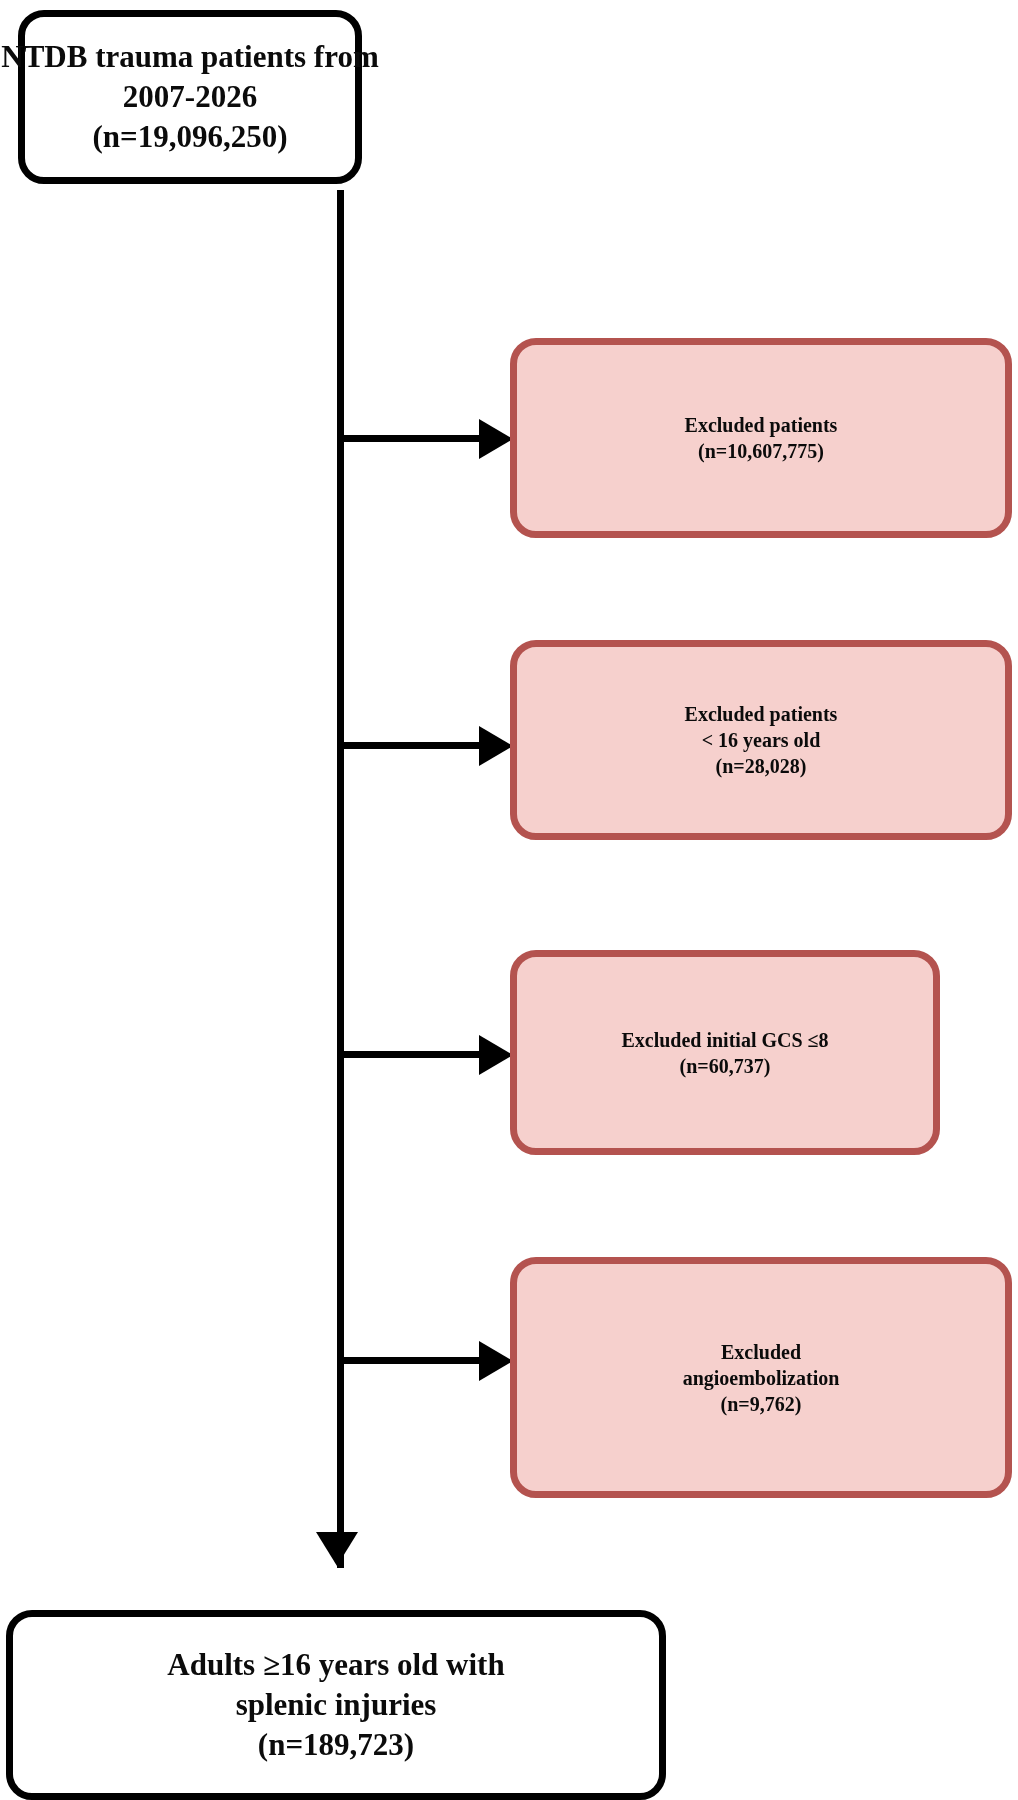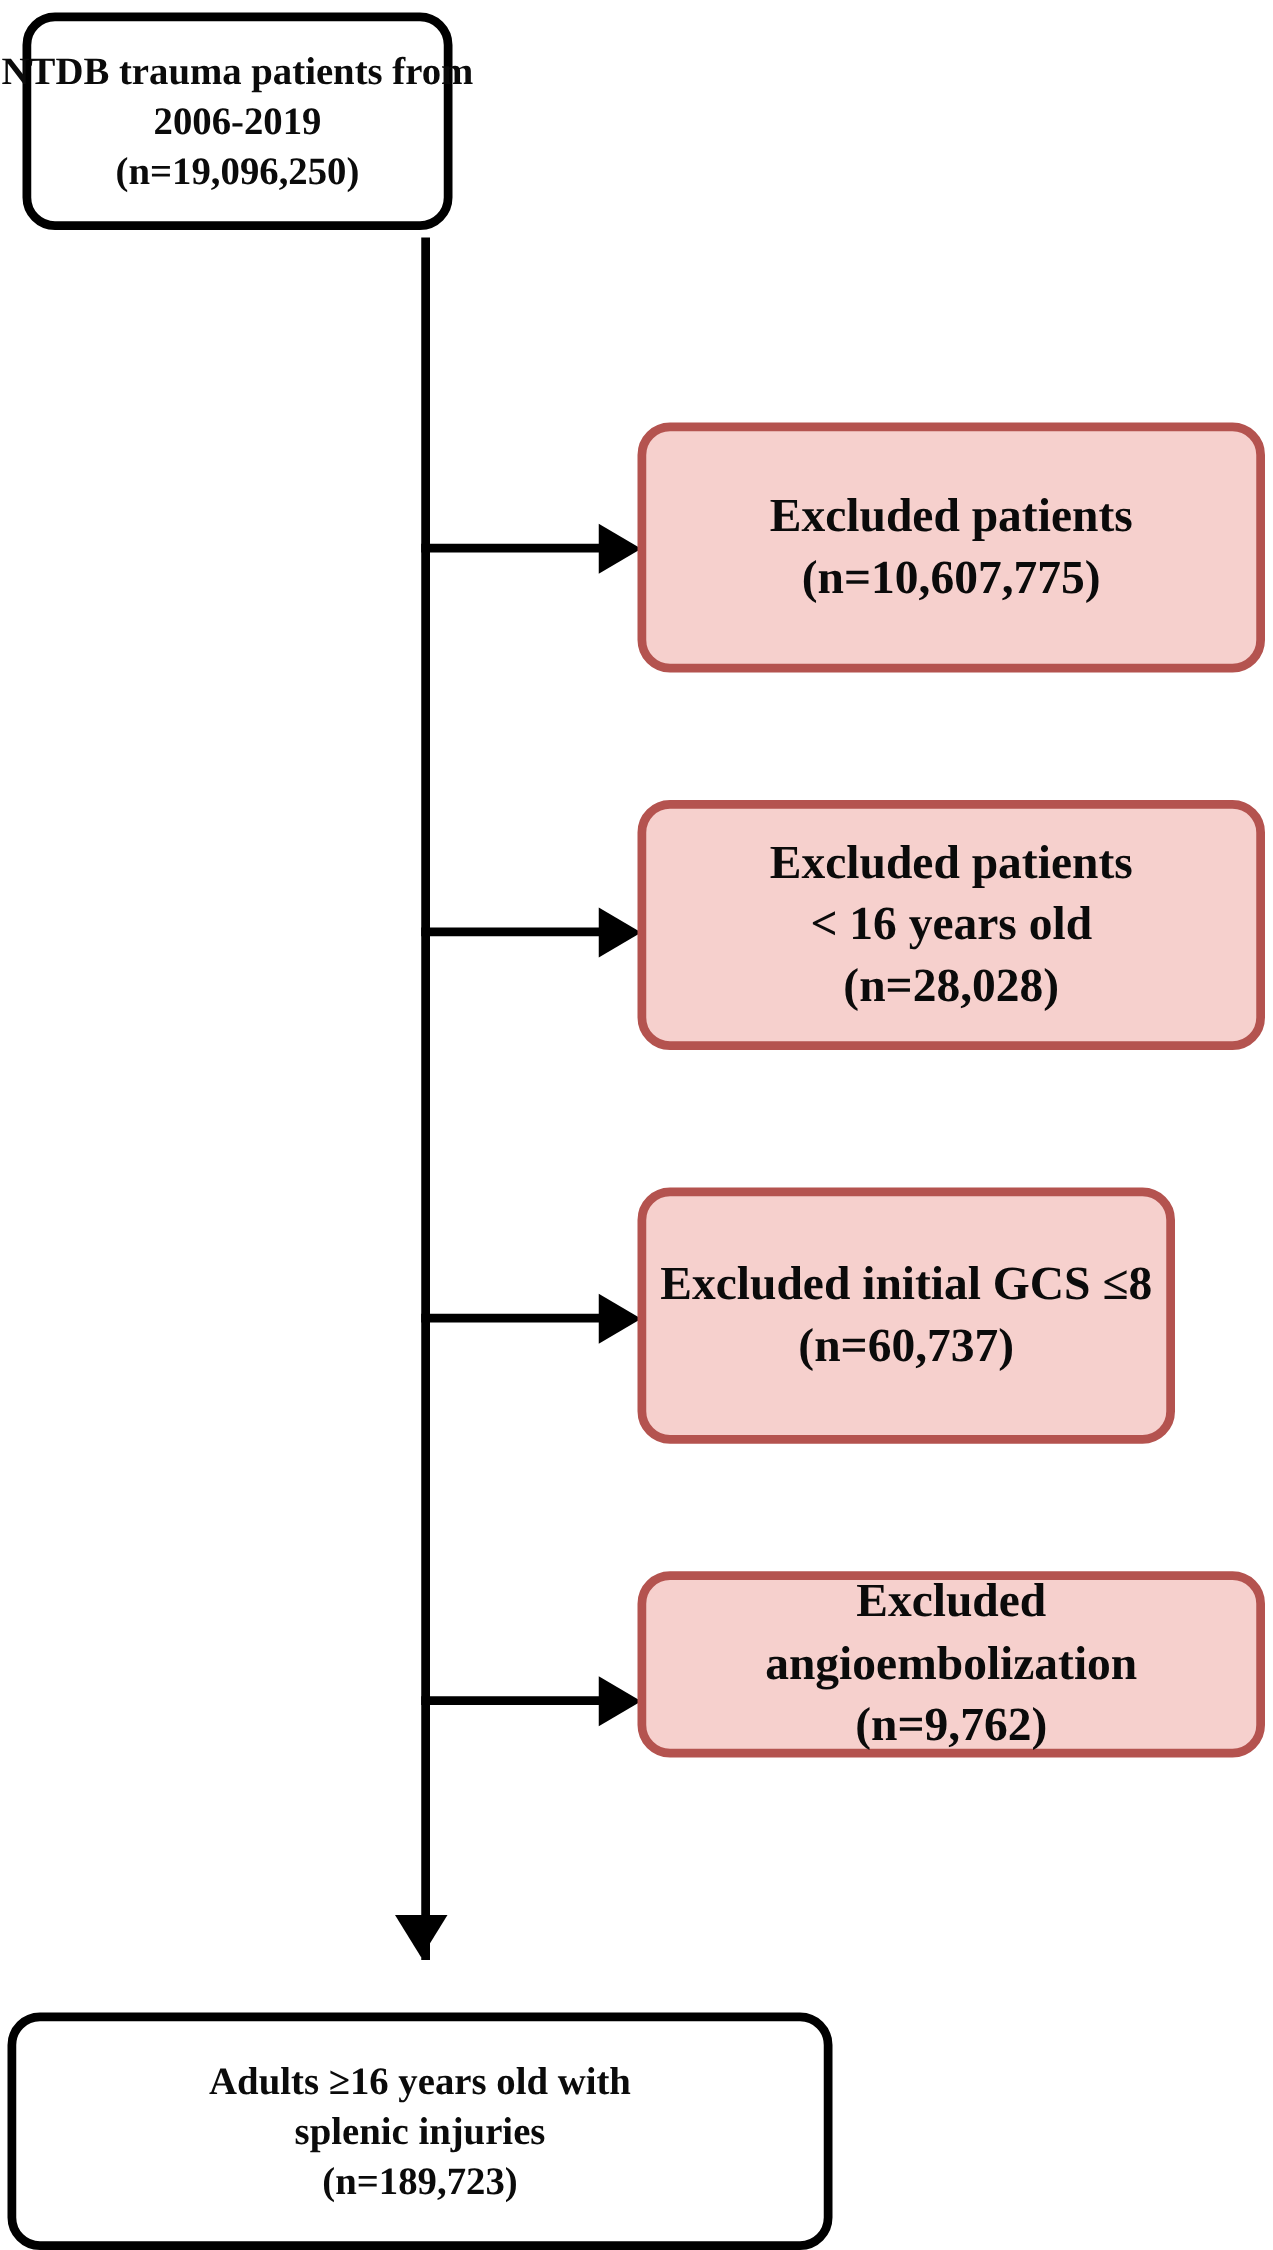--- a/index.html
+++ b/index.html
@@ -40,21 +40,21 @@
     background: #ffffff;
     border: 7px solid #000000;
     border-radius: 26px;
     font-size: 31px;
   }
 
   .node-excluded {
     background: #f6d0cd;
     border: 7px solid #b4534f;
     border-radius: 26px;
-    font-size: 38px;
+    font-size: 20px;
   }
 
   
   .stem {
     position: absolute;
     background: #000000;
     width: 7px;
   }
   .hline {
     position: absolute;
@@ -78,21 +78,21 @@
     border-top: 34px solid #000000;
   }
 </style>
 </head>
 <body>
 
 <div id="flowchart">
 
   <div class="node node-main" style="left:18px; top:10px; width:344px; height:174px;">
     <span class="line">NTDB trauma patients from</span>
-    <span class="line">2006-2019</span>
+    <span class="line">2007-2026</span>
     <span class="line">(n=19,096,250)</span>
   </div>
 
   <div class="stem" style="left:337px; top:190px; height:1378px;"></div>
   <div class="arrow-down" style="left:316px; top:1532px;"></div>
 
   <div class="hline" style="left:337px; top:435px; width:150px;"></div>
   <div class="arrow-right" style="left:479px; top:419px;"></div>
   <div class="node node-excluded" style="left:510px; top:338px; width:502px; height:200px;">
     <span class="line">Excluded patients</span>
@@ -109,21 +109,21 @@
 
   <div class="hline" style="left:337px; top:1051px; width:150px;"></div>
   <div class="arrow-right" style="left:479px; top:1035px;"></div>
   <div class="node node-excluded" style="left:510px; top:950px; width:430px; height:205px;">
     <span class="line">Excluded initial GCS ≤8</span>
     <span class="line">(n=60,737)</span>
   </div>
 
   <div class="hline" style="left:337px; top:1357px; width:150px;"></div>
   <div class="arrow-right" style="left:479px; top:1341px;"></div>
-  <div class="node node-excluded" style="left:510px; top:1257px; width:502px; height:149px;">
+  <div class="node node-excluded" style="left:510px; top:1257px; width:502px; height:241px;">
     <span class="line">Excluded</span>
     <span class="line">angioembolization</span>
     <span class="line">(n=9,762)</span>
   </div>
 
   <div class="node node-main" style="left:6px; top:1566px; width:660px; height:190px;margin-top:44px;">
     <span class="line">Adults ≥16 years old with</span>
     <span class="line">splenic injuries</span>
     <span class="line">(n=189,723)</span>
   </div>

